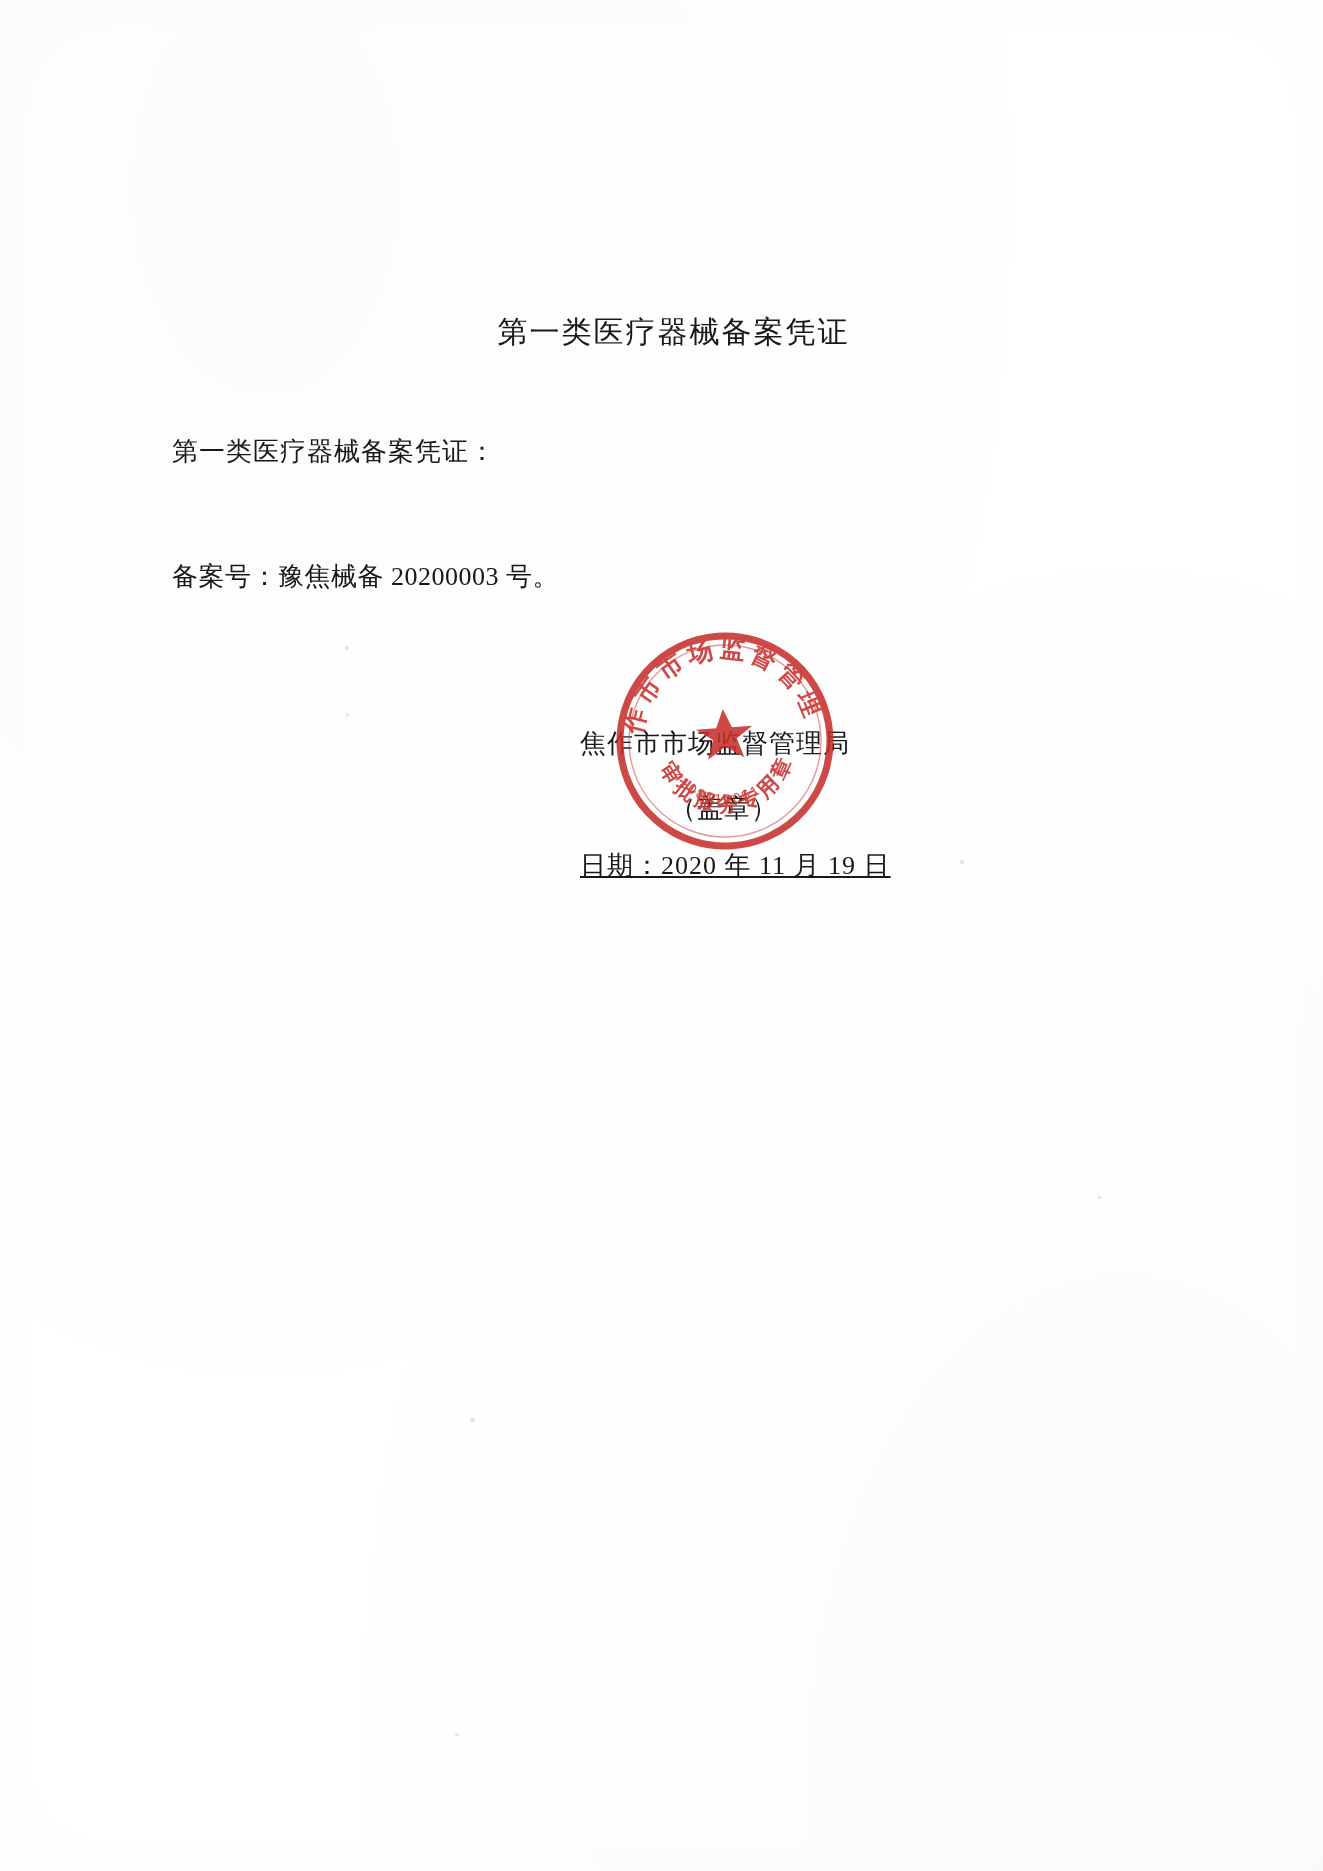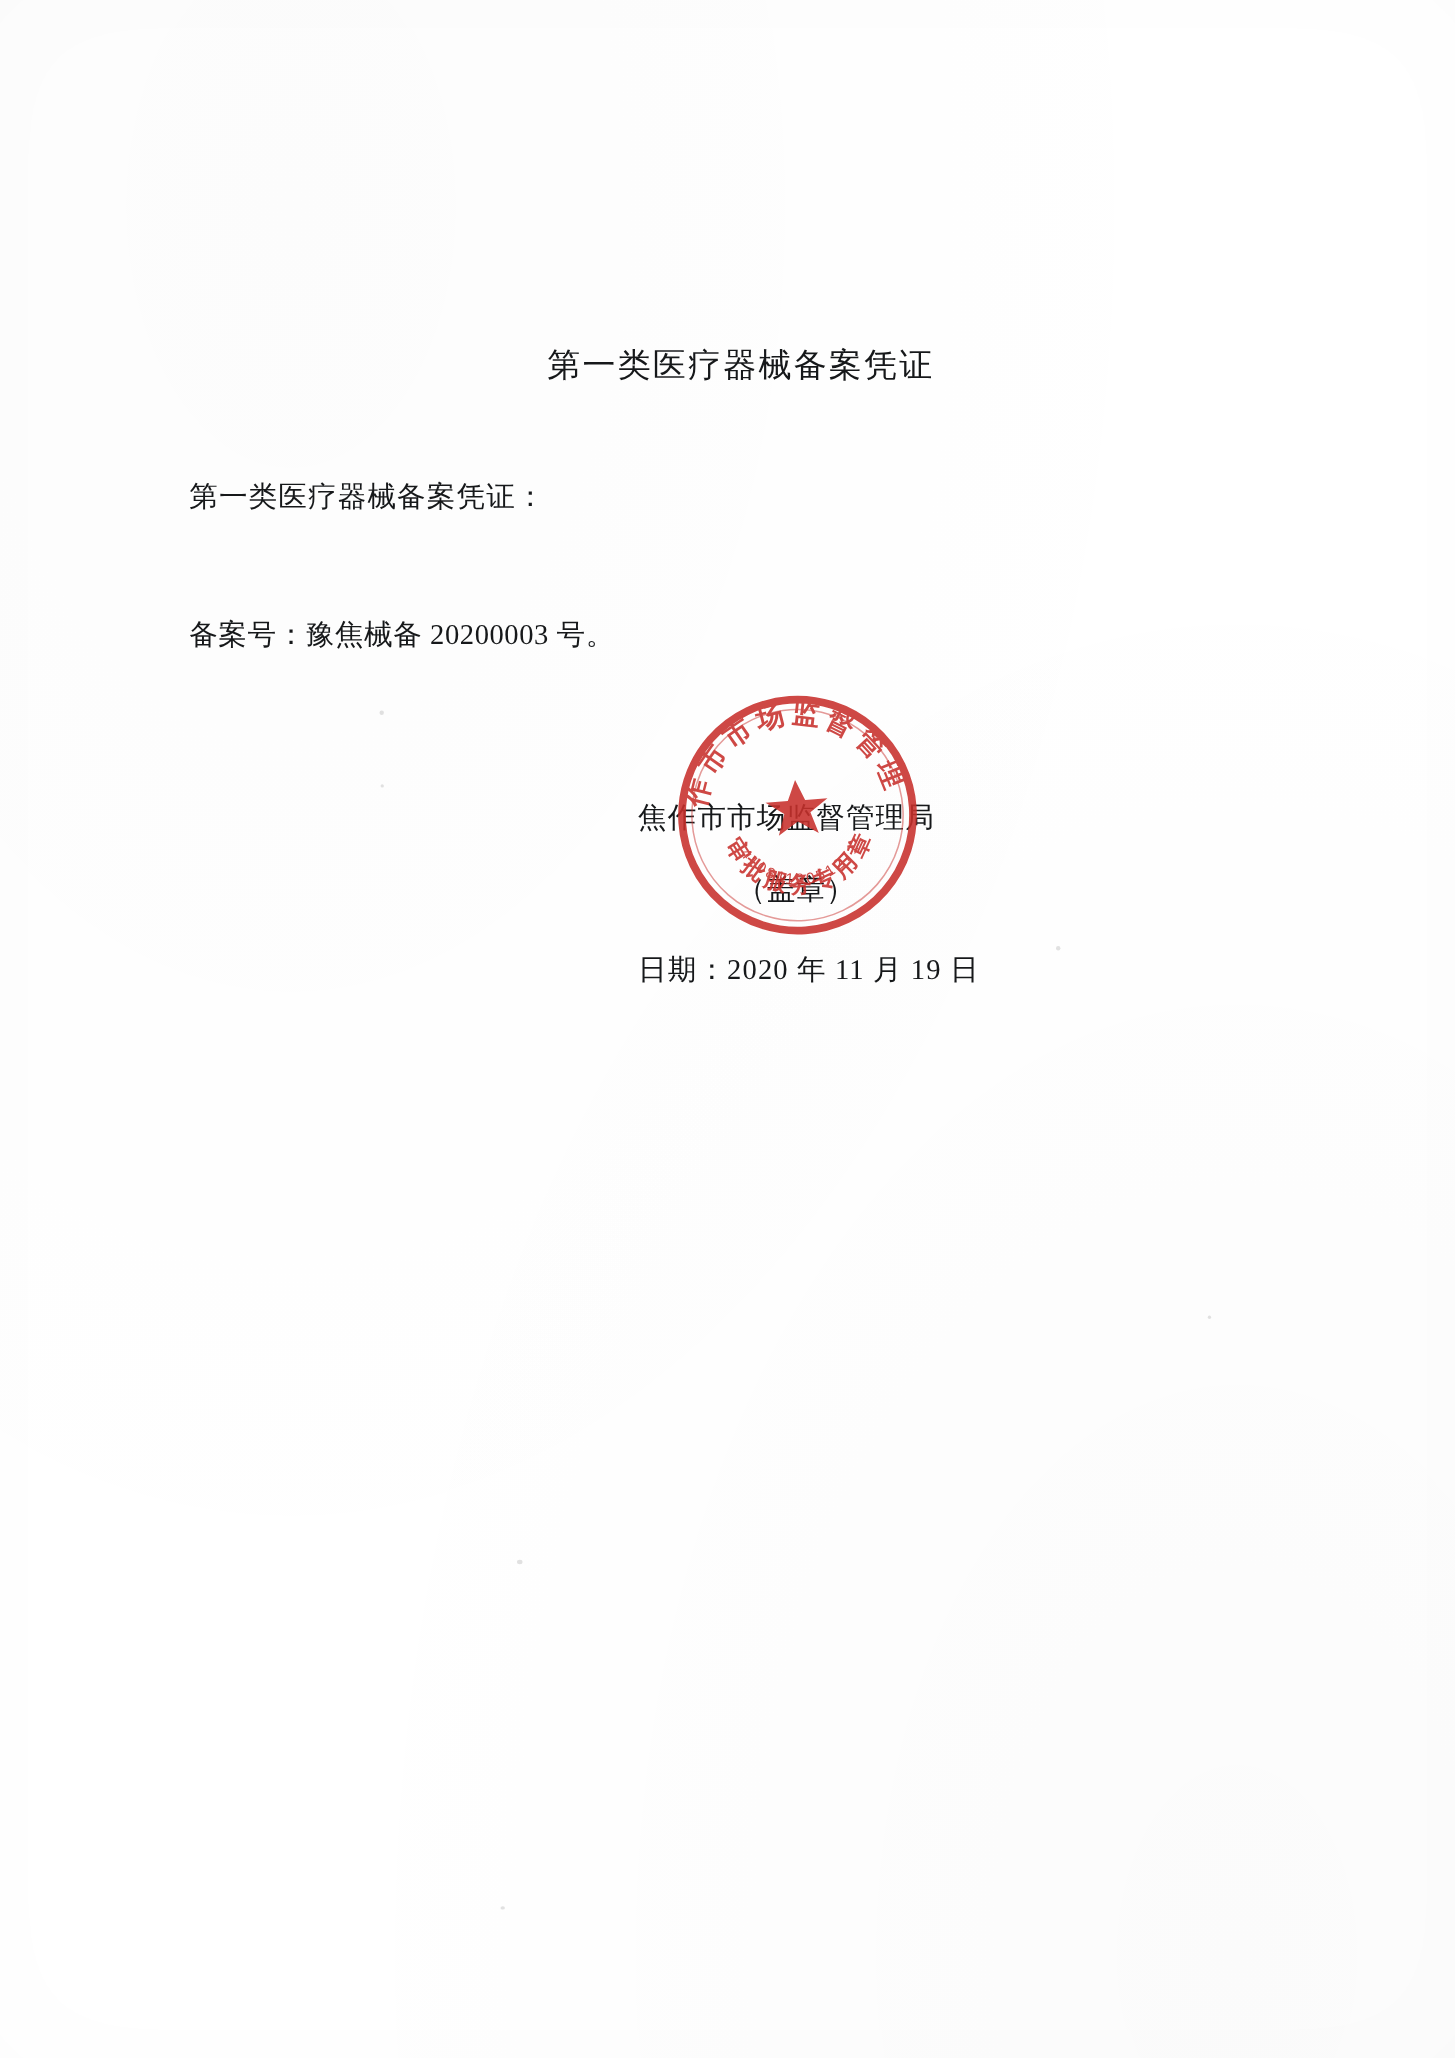--- a/index.html
+++ b/index.html
@@ -74,22 +74,23 @@
   }
   .sign-org {
     white-space: nowrap;
   }
   .sign-seal-note {
     margin-top: 30px;
     padding-left: 90px;
     white-space: nowrap;
   }
   .sign-date {
-    margin-top: 38px;
+    margin-top: 22px;
     white-space: nowrap;
+    text-decoration: underline;
   }
   
   .seal {
     position: absolute;
     left: 614px;
     top: 630px;
     width: 222px;
     height: 222px;
     pointer-events: none;
     opacity: 0.88;

